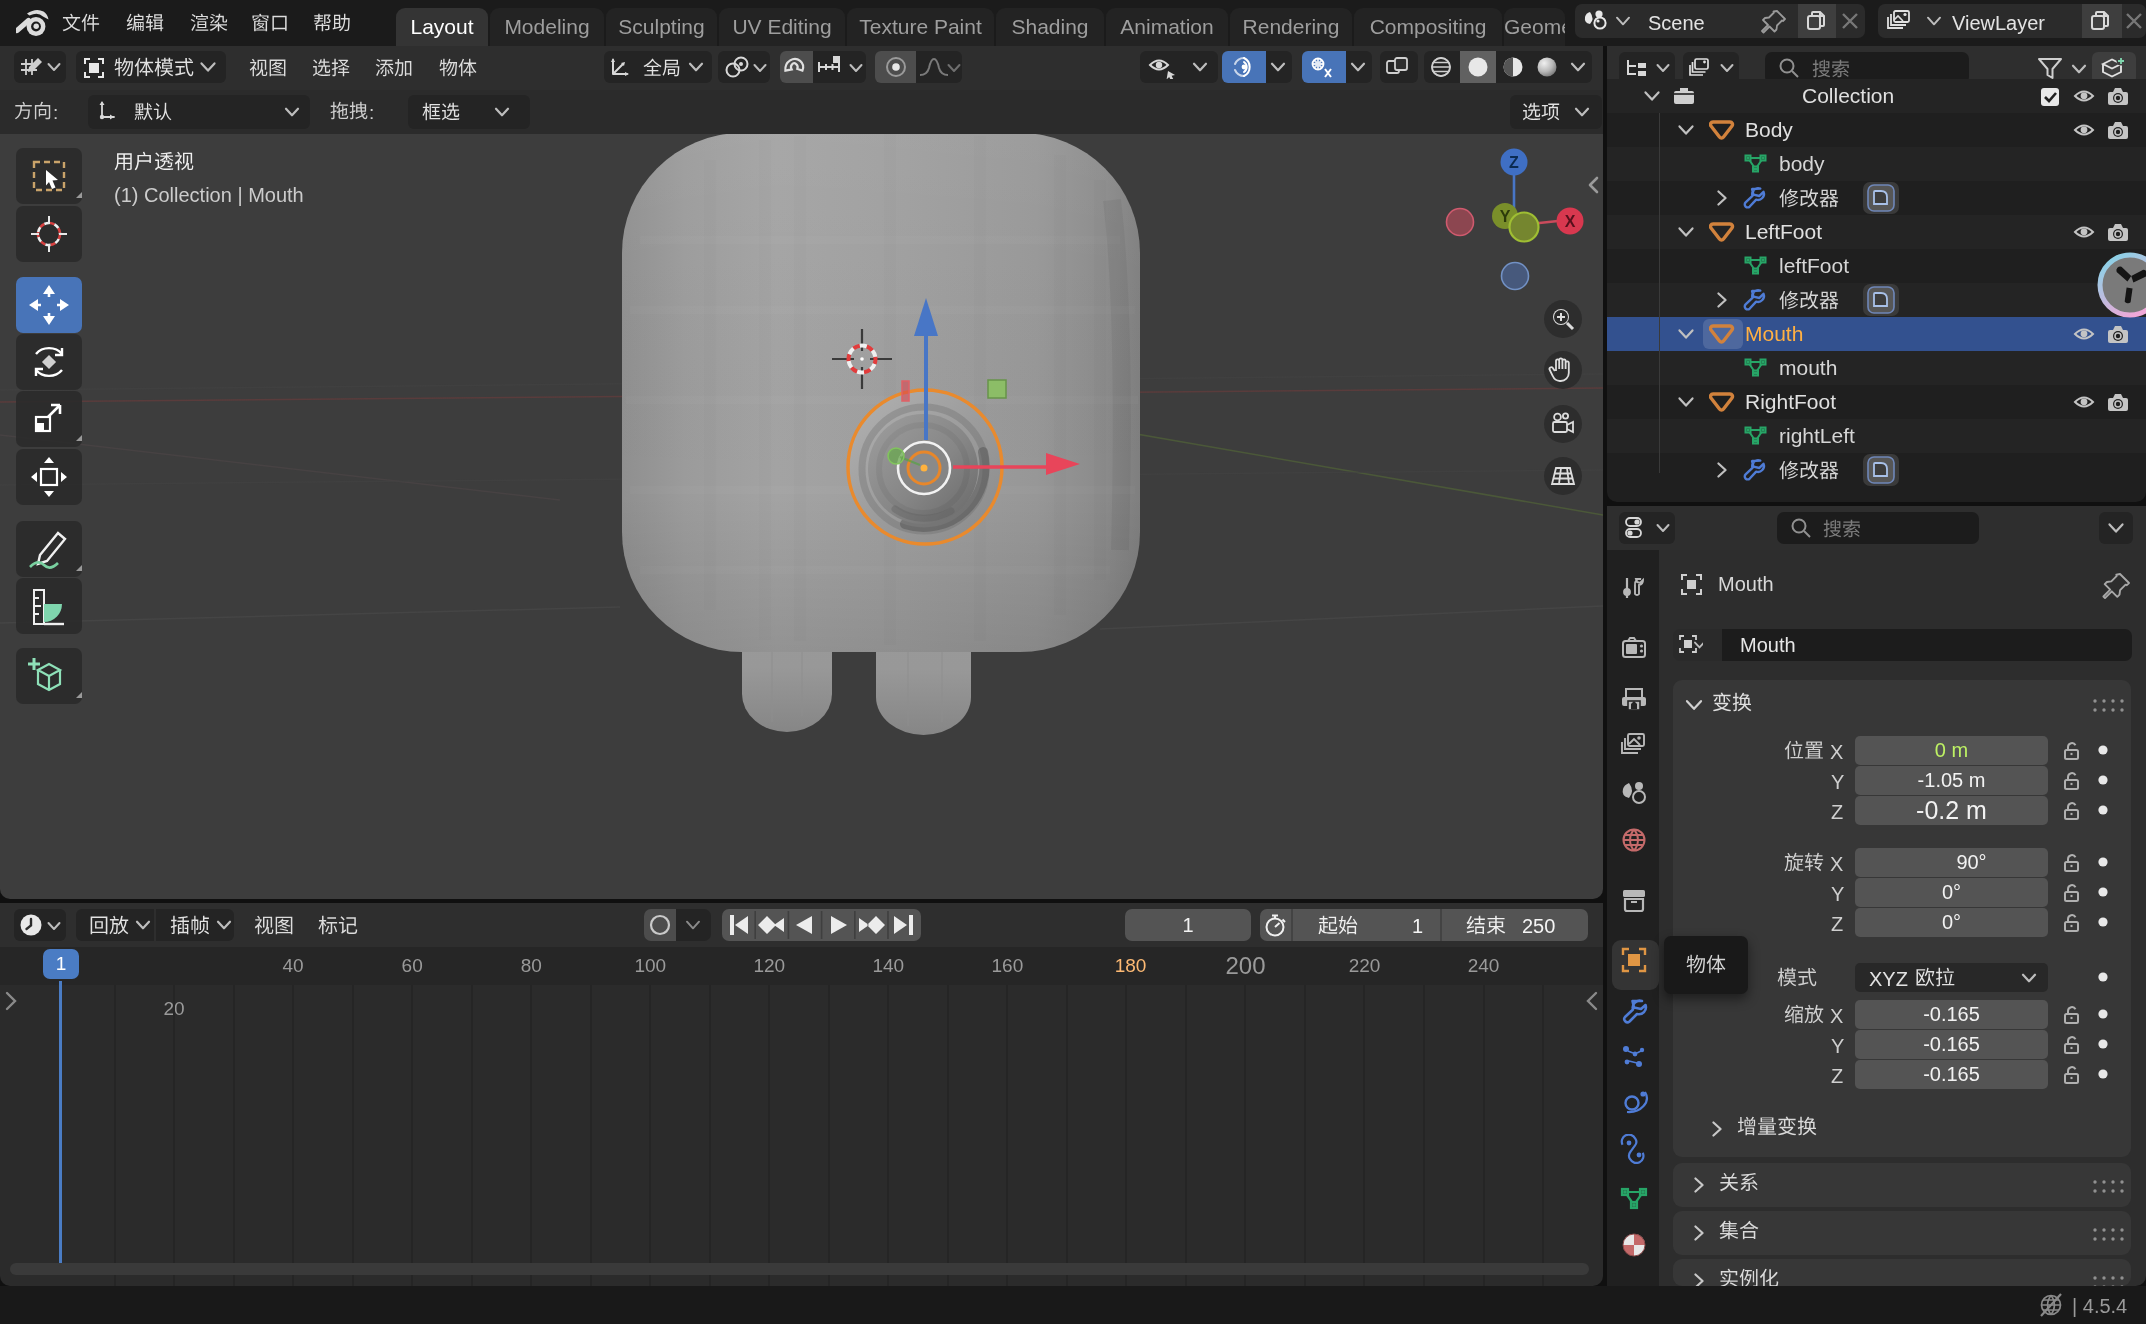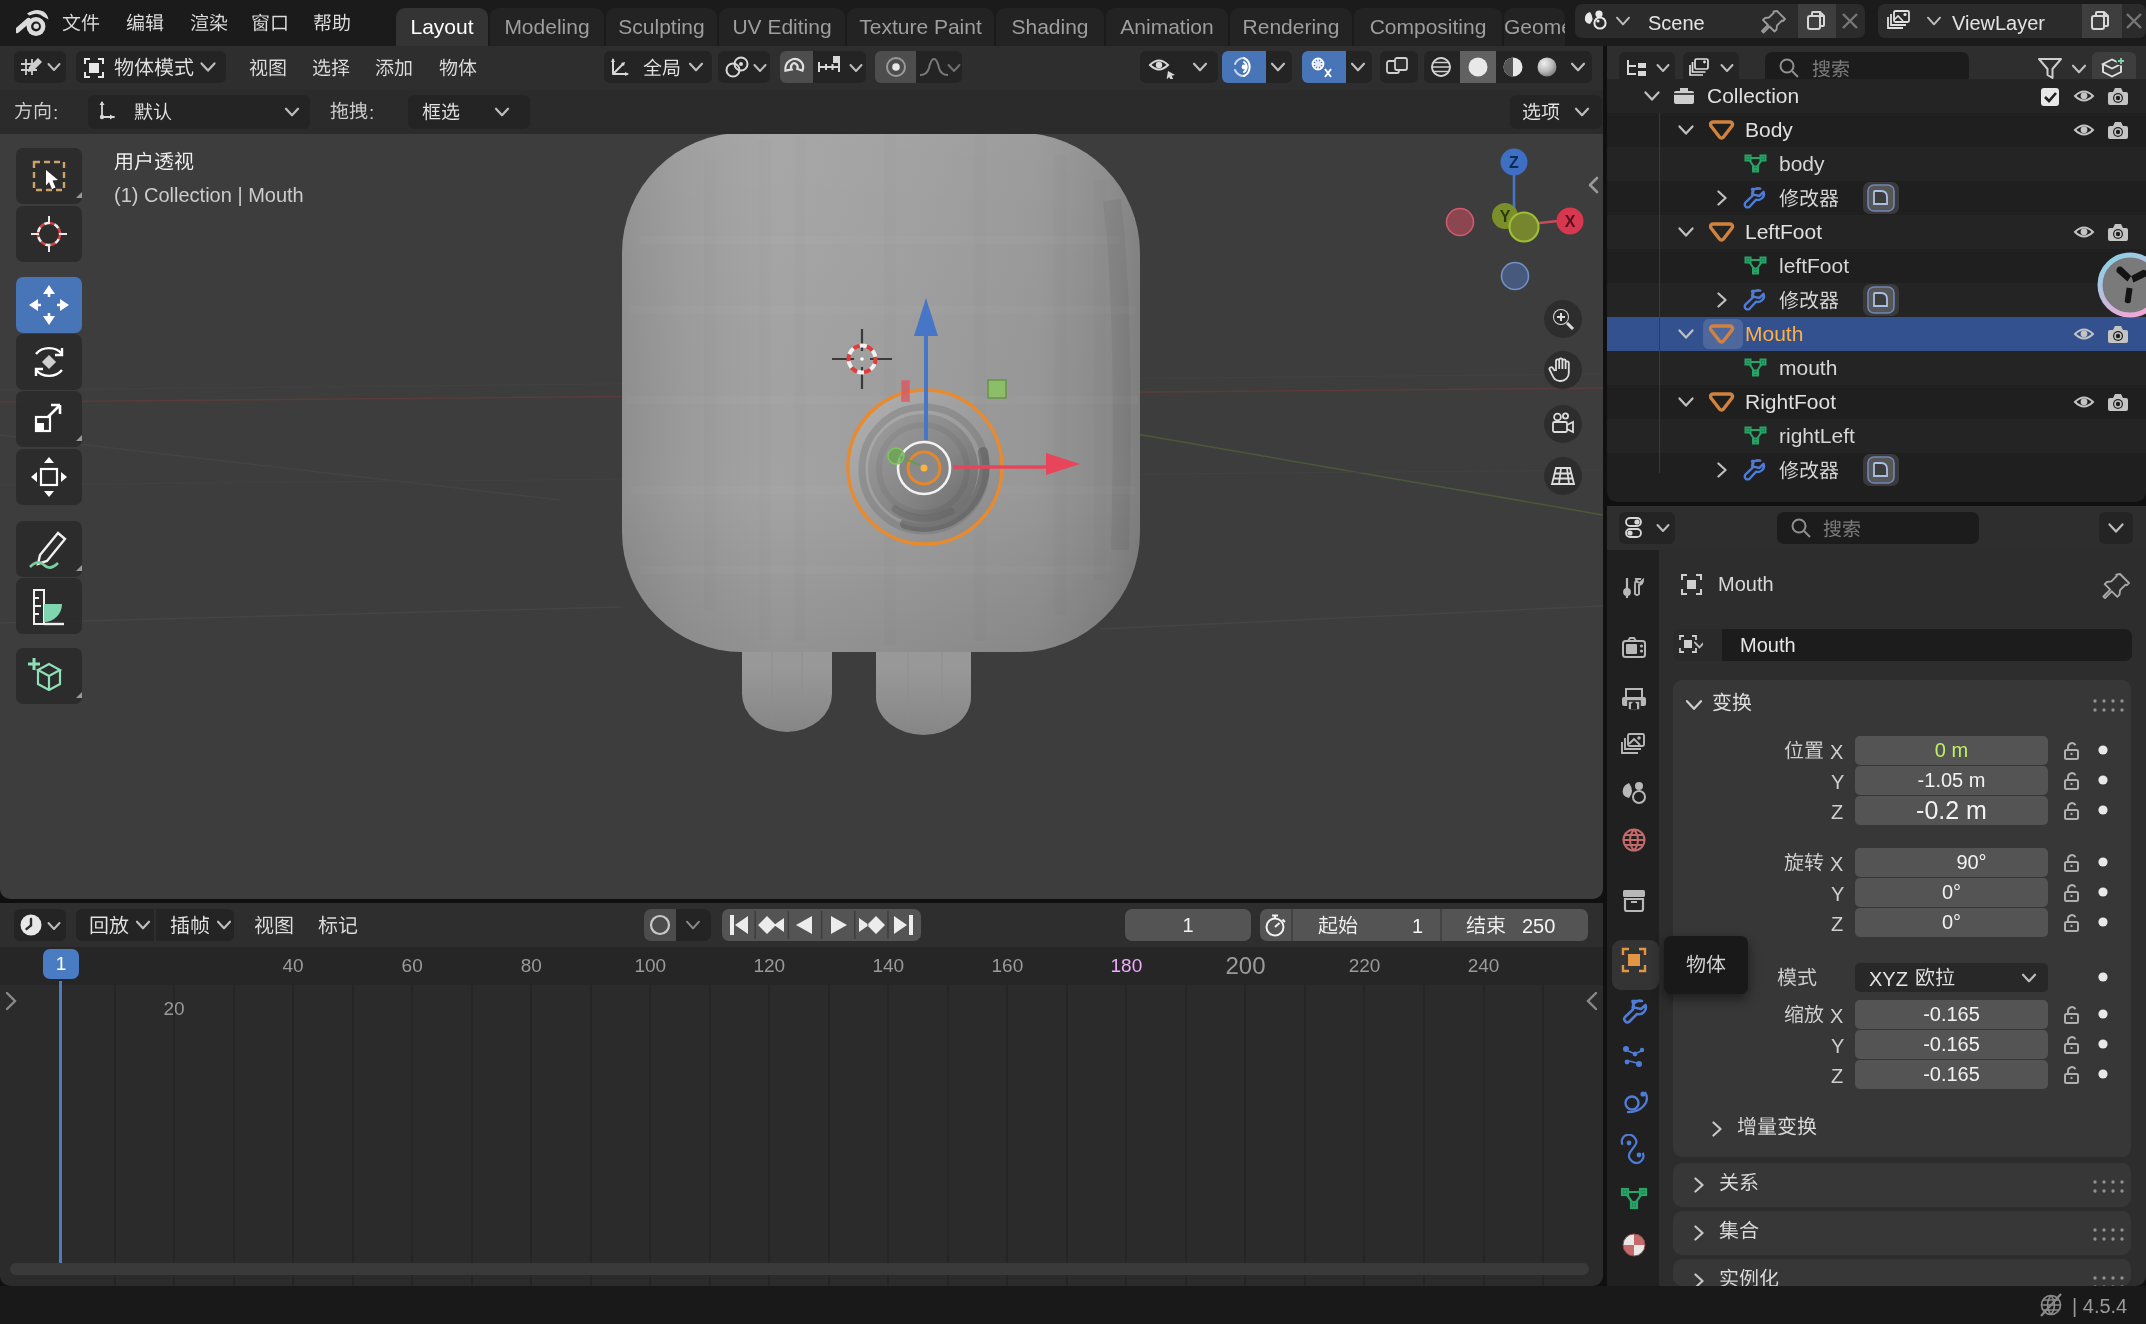--- a/index.html
+++ b/index.html
@@ -621,21 +621,21 @@
 <div style="position:absolute;left:1607px;top:317px;width:539px;height:34px;background:#33518f;"></div>
 <div style="position:absolute;left:1659px;top:113px;width:1px;height:360px;background:#3a3a3a;"></div>
 <svg style="position:absolute;left:1641px;top:86px;" width="22" height="20" viewBox="0 0 22 20">
     <path d="M4.5 6.425 L11 13.575 L17.5 6.425" stroke="#c0c0c0" stroke-width="2.2" fill="none" stroke-linecap="round" stroke-linejoin="round"></path>
   </svg>
 <svg style="position:absolute;left:1671px;top:84px;" width="26" height="24" viewBox="0 0 26 24">
     <rect x="3" y="7" width="20" height="13" rx="2" fill="#cfcfcf"></rect>
     <path d="M3 10 h20" stroke="#1f1f1f" stroke-width="1.6"></path>
     <rect x="9" y="4" width="8" height="4" fill="#cfcfcf"></rect>
   </svg>
-<div style="position:absolute;left:1707px;top:83px;font-size:21px;line-height:25.2px;color:#e0e0e0;white-space:nowrap;">Collection</div>
+<div style="position:absolute;left:1802px;top:83px;font-size:21px;line-height:25.2px;color:#e0e0e0;white-space:nowrap;">Collection</div>
 <svg style="position:absolute;left:2038px;top:84px;" width="24" height="24" viewBox="0 0 24 24">
     <rect x="3" y="4" width="18" height="18" rx="3" fill="#e8e8e8"></rect>
     <path d="M7 13 l4 4 7 -8" stroke="#1f1f1f" stroke-width="2.6" fill="none"></path>
   </svg>
 <svg style="position:absolute;left:2072px;top:84px;" width="24" height="24" viewBox="0 0 24 24">
     <path d="M3 12 q9 -9 18 0 q-9 9 -18 0 z" fill="none" stroke="#c4c4c4" stroke-width="2"></path>
     <circle cx="12" cy="11.8" r="3.4" fill="#c4c4c4"></circle>
   </svg>
 <svg style="position:absolute;left:2106px;top:84px;" width="24" height="24" viewBox="0 0 24 24">
     <rect x="2" y="8" width="20" height="13" rx="2" fill="#c4c4c4"></rect>
@@ -1291,21 +1291,21 @@
 <div style="position:absolute;left:1522px;top:914px;font-size:20px;line-height:24px;color:#f5f5f5;white-space:nowrap;">250</div>
 <div style="position:absolute;left:0px;top:947px;width:1603px;height:38px;background:#262626;"></div>
 <div style="position:absolute;left:154.088px;top:955px;font-size:19px;line-height:22.8px;color:#9a9a9a;white-space:nowrap;width:40px;text-align:center;margin-top:43px;">20</div>
 <div style="position:absolute;left:273.128px;top:955px;font-size:19px;line-height:22.8px;color:#9a9a9a;white-space:nowrap;width:40px;text-align:center;">40</div>
 <div style="position:absolute;left:392.168px;top:955px;font-size:19px;line-height:22.8px;color:#9a9a9a;white-space:nowrap;width:40px;text-align:center;">60</div>
 <div style="position:absolute;left:511.20799999999997px;top:955px;font-size:19px;line-height:22.8px;color:#9a9a9a;white-space:nowrap;width:40px;text-align:center;">80</div>
 <div style="position:absolute;left:630.248px;top:955px;font-size:19px;line-height:22.8px;color:#9a9a9a;white-space:nowrap;width:40px;text-align:center;">100</div>
 <div style="position:absolute;left:749.288px;top:955px;font-size:19px;line-height:22.8px;color:#9a9a9a;white-space:nowrap;width:40px;text-align:center;">120</div>
 <div style="position:absolute;left:868.328px;top:955px;font-size:19px;line-height:22.8px;color:#9a9a9a;white-space:nowrap;width:40px;text-align:center;">140</div>
 <div style="position:absolute;left:987.3679999999999px;top:955px;font-size:19px;line-height:22.8px;color:#9a9a9a;white-space:nowrap;width:40px;text-align:center;">160</div>
-<div style="position:absolute;left:1106.408px;top:955px;font-size:19px;line-height:22.8px;color:#f0abfc;white-space:nowrap;width:40px;text-align:center;">180</div>
+<div style="position:absolute;left:1106.408px;top:955px;font-size:19px;line-height:22.8px;color:#fdba74;white-space:nowrap;width:40px;text-align:right;">180</div>
 <div style="position:absolute;left:1225.448px;top:955px;font-size:24px;line-height:22.8px;color:#9a9a9a;white-space:nowrap;width:40px;text-align:center;">200</div>
 <div style="position:absolute;left:1344.488px;top:955px;font-size:19px;line-height:22.8px;color:#9a9a9a;white-space:nowrap;width:40px;text-align:center;">220</div>
 <div style="position:absolute;left:1463.528px;top:955px;font-size:19px;line-height:22.8px;color:#9a9a9a;white-space:nowrap;width:40px;text-align:center;">240</div>
 <div style="position:absolute;left:0px;top:985px;width:1603px;height:301px;">
     <svg style="position:absolute;left:0px;top:0px;" width="1603" height="301" viewBox="0 0 1603 301">
       <path d="M115 0 V301" stroke="#252525" stroke-width="2"></path>
       <path d="M174 0 V301" stroke="#252525" stroke-width="2"></path>
       <path d="M234 0 V301" stroke="#252525" stroke-width="2"></path>
       <path d="M293 0 V301" stroke="#252525" stroke-width="2"></path>
       <path d="M353 0 V301" stroke="#252525" stroke-width="2"></path>

